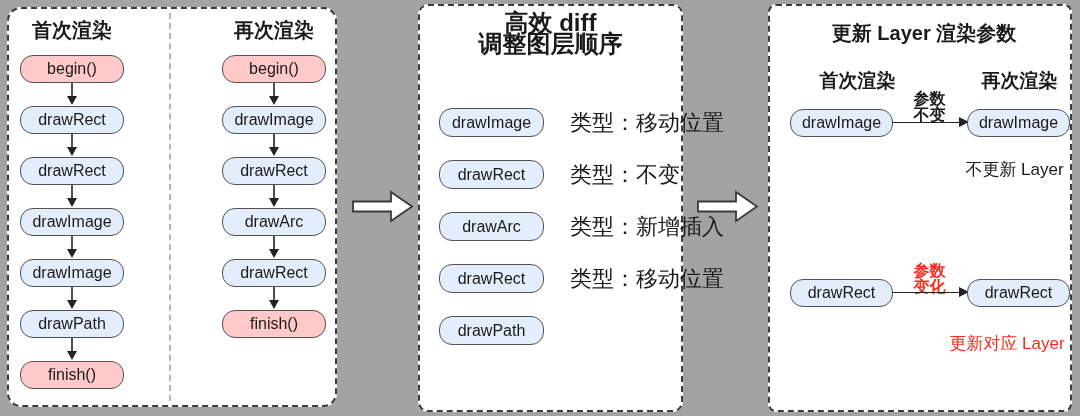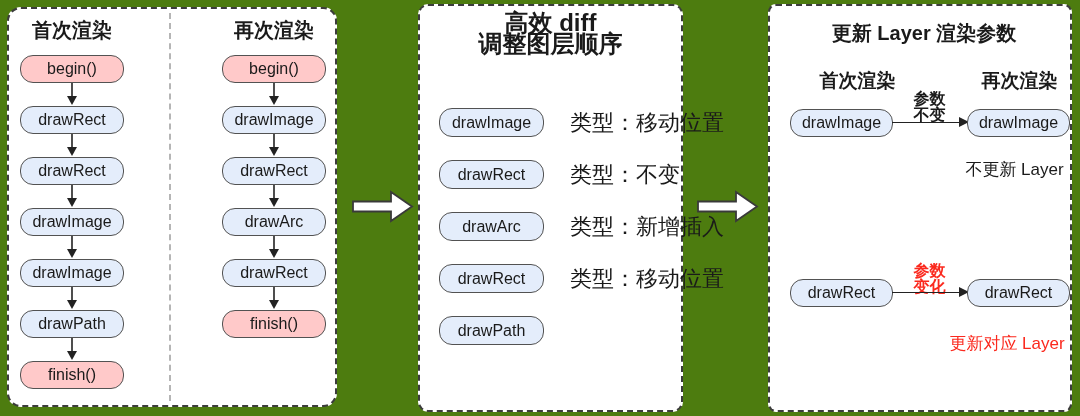--- a/index.html
+++ b/index.html
@@ -1,17 +1,17 @@
 <!DOCTYPE html>
 <html><head>
 <meta charset="utf-8">
 <style>
   html,body{margin:0;padding:0;background:#fff;}
   .canvas{
-    position:relative;width:1080px;height:416px;background:#4d7c0f;overflow:hidden;
+    position:relative;width:1080px;height:416px;background:#a3a3a3;overflow:hidden;
     font-family:"Liberation Sans","DejaVu Sans",sans-serif;color:#1a1a1a;
   }
   .panel{position:absolute;border:2px dashed #3c3c3c;background:#fff;box-sizing:border-box;}
   .panel-left{left:7px;top:7px;width:330px;height:400px;border-radius:14px;}
   .panel-mid{left:418px;top:4px;width:265px;height:408px;border-radius:10px;}
   .panel-right{left:768px;top:4px;width:304px;height:408px;border-radius:8px;}
   .divider{position:absolute;left:160px;top:4px;height:388px;width:0;border-left:2px dashed #b5b5b5;}
 
   .flow-col{position:absolute;display:flex;flex-direction:column;align-items:center;width:104px;}
   .col-title{font-size:20px;font-weight:bold;line-height:26px;margin-bottom:12px;white-space:nowrap;}

